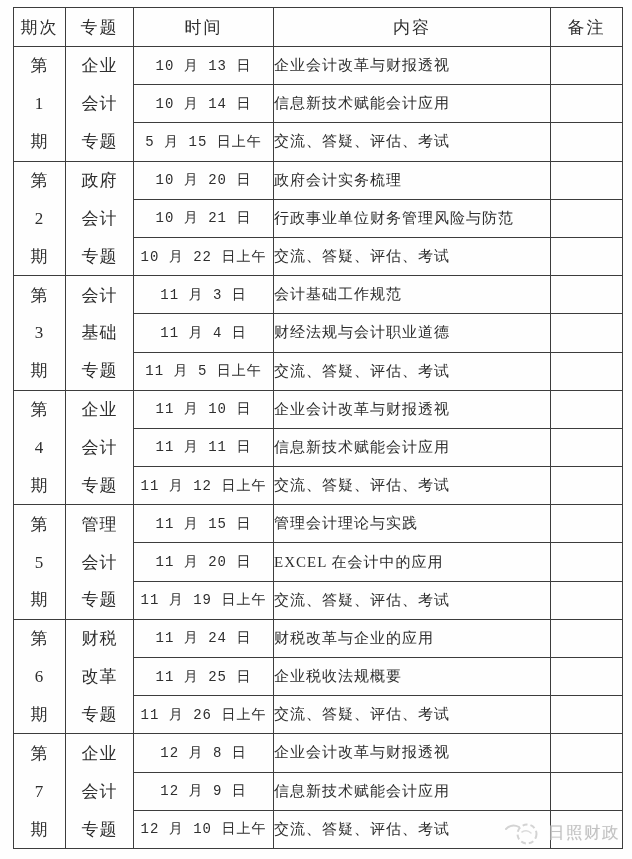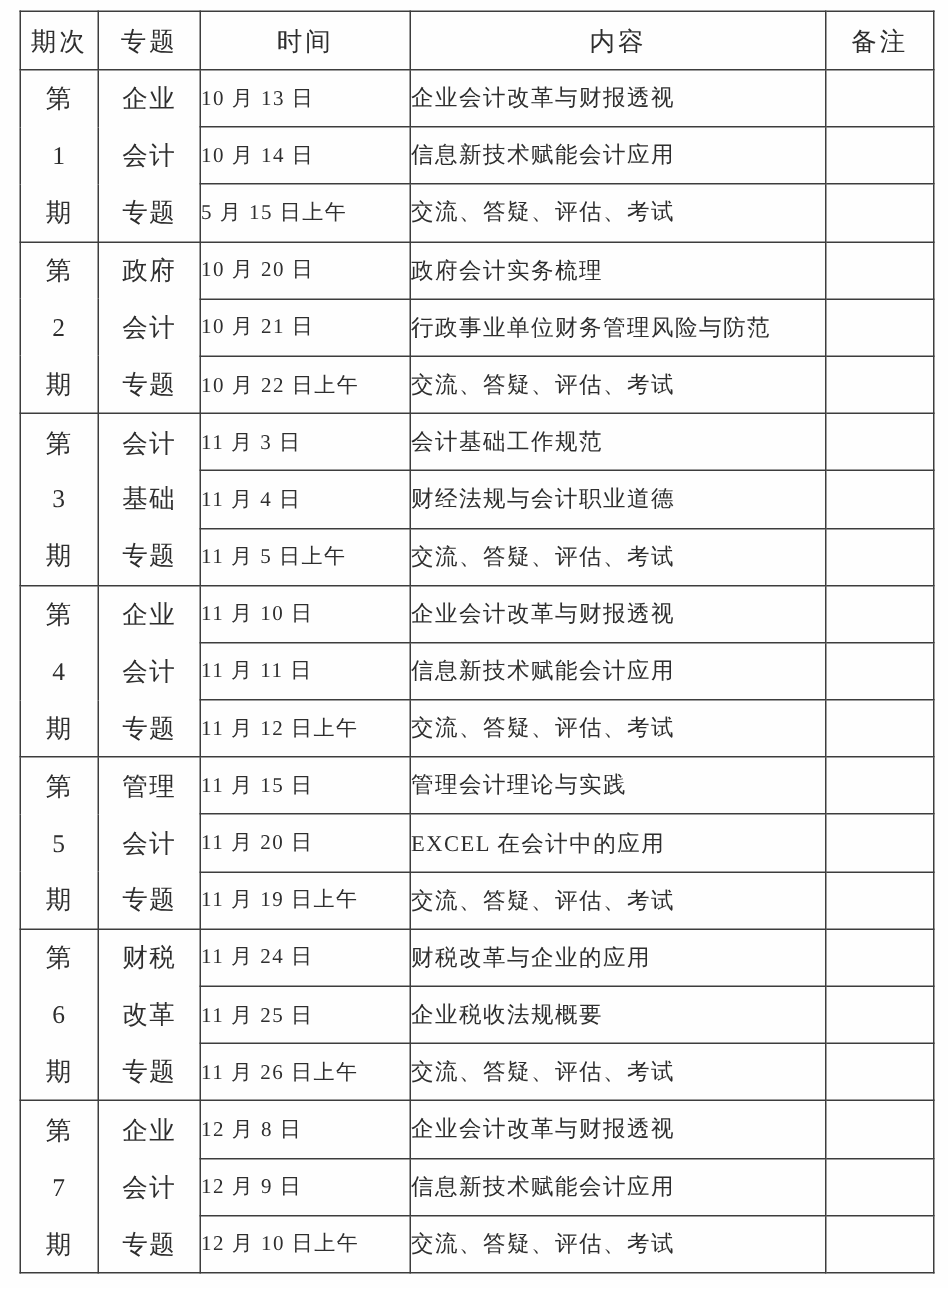--- a/index.html
+++ b/index.html
@@ -53,25 +53,26 @@
     flex-direction: column;
     justify-content: space-around;
     align-items: center;
   }
   .stack span {
     line-height: 1;
     letter-spacing: 1px;
   }
   td.c-time {
     font-size: 14px;
-    text-align: left;
+    text-align: center;
     padding-left: 8px;
     letter-spacing: 1px;
     white-space: nowrap;
     overflow: hidden;
+    font-family: Liberation Mono, monospace;
   }
   td.c-content {
     font-size: 15px;
     text-align: left;
     padding-left: 10px;
     letter-spacing: 1px;
     white-space: nowrap;
     overflow: hidden;
   }
   td.c-note {
@@ -329,13 +330,23 @@
         <td class="c-note"></td>
       </tr>
       <tr class="datarow">
         <td class="c-time">12 月 10 日上午</td>
         <td class="c-content">交流、答疑、评估、考试</td>
         <td class="c-note"></td>
       </tr>
     </tbody>
   </table>
 
+  <div class="watermark">
+    <span class="wm-logo">
+      <svg width="38" height="27" viewBox="0 0 38 27" xmlns="http://www.w3.org/2000/svg">
+        <circle cx="24" cy="14" r="9.5" fill="none" stroke="#cccccc" stroke-width="2" stroke-dasharray="5 3"></circle>
+        <path d="M3 9 Q 9 3, 16 7" fill="none" stroke="#cccccc" stroke-width="2" stroke-linecap="round"></path>
+        <path d="M19 12 Q 24 9, 28 13" fill="none" stroke="#d6d6d6" stroke-width="1.5" stroke-linecap="round"></path>
+      </svg>
+    </span>
+    <span class="wm-text">日照财政</span>
+  </div>
 </div>
 
 </body></html>

